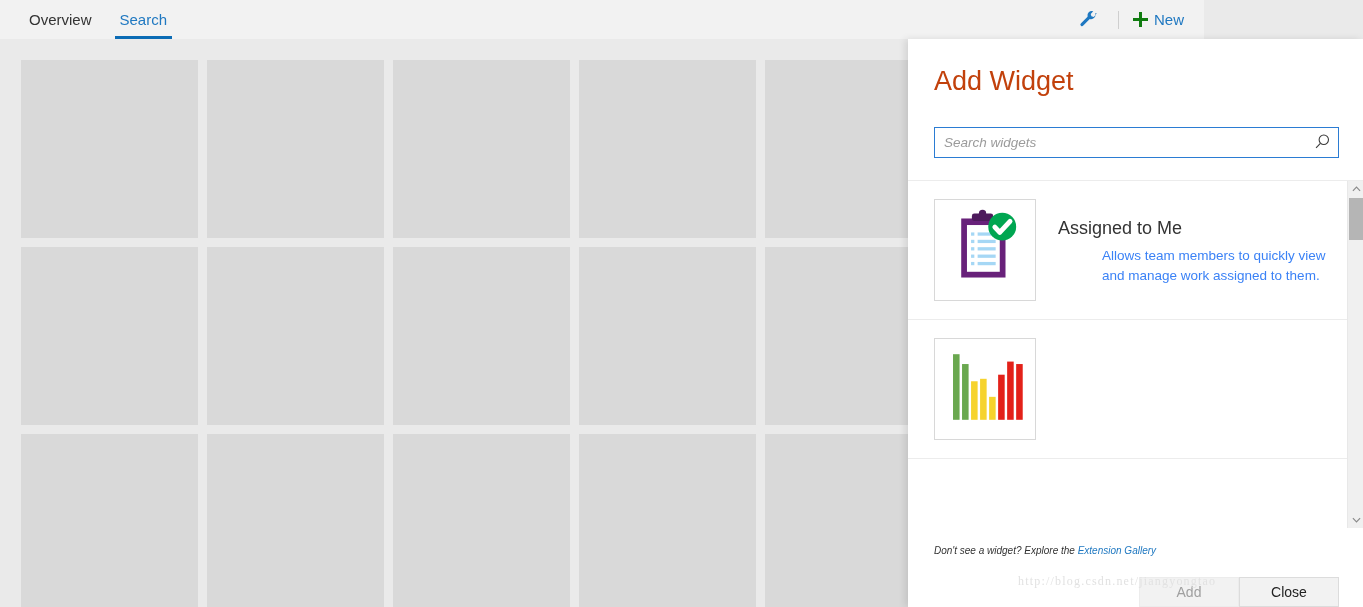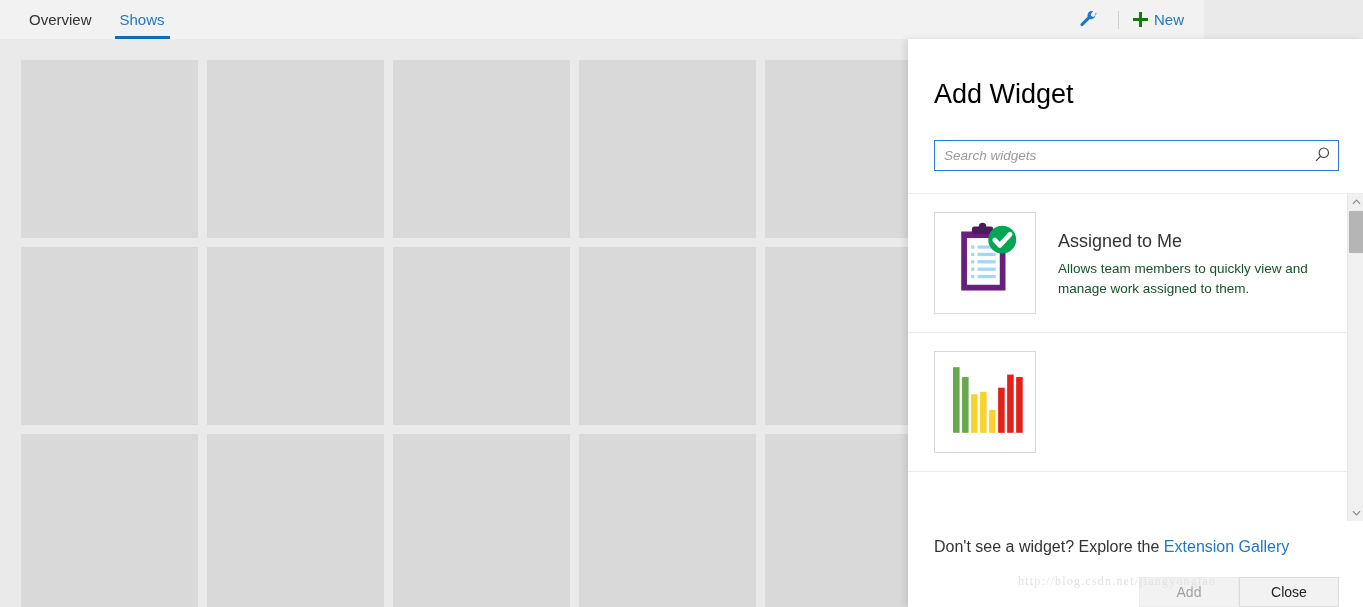--- a/index.html
+++ b/index.html
@@ -79,22 +79,22 @@
   .panel {
     position: absolute; top: 39px; left: 908px;
     width: 455px; height: 568px;
     background: #ffffff;
     box-shadow: -3px 0 7px rgba(0,0,0,0.10);
     display: flex; flex-direction: column;
   }
   .panel-title {
     font-size: 27px;
     font-weight: normal;
-    color: #000000;
-    padding: 40px 0 0 26px;
+    color: #c2410c;
+    padding: 27px 0 0 26px;
     letter-spacing: 0px;
   }
   .search-wrap {
     margin: 30px 24px 0 26px;
     position: relative;
     height: 31px;
   }
   .search-input {
     width: 100%; height: 31px;
     border: 1px solid #2b7cd3;
@@ -136,22 +136,23 @@
     background: #fff;
     flex: 0 0 auto;
     display: flex; align-items: center; justify-content: center;
   }
   .widget-text { padding-left: 22px; padding-top: 2px; }
   .widget-name {
     font-size: 18px; color: #333333; font-weight: normal;
     margin-bottom: 7px; line-height: 22px;
   }
   .widget-desc {
-    font-size: 13.5px; color: #14532d; line-height: 20px;
+    font-size: 13.5px; color: #3b82f6; line-height: 20px;
     max-width: 268px;
+    margin-left: 44px;
   }
 
   
   .scrollbar {
     position: absolute; right: 0; top: 0; bottom: 0; width: 16px;
     background: #f0f0f0; border-left: 1px solid #e8e8e8;
   }
   .sb-arrow {
     position: absolute; left: 0; width: 16px; height: 16px;
     display: flex; align-items: center; justify-content: center;
@@ -160,22 +161,23 @@
   .sb-arrow.up { top: 0; }
   .sb-arrow.down { bottom: 0; }
   .sb-thumb {
     position: absolute; left: 1px; top: 17px;
     width: 14px; height: 42px; background: #b5b5b5; cursor: pointer;
   }
 
   
   .panel-footer { flex: 0 0 auto; padding: 0 24px 0 26px; }
   .footer-note {
-    font-size: 16px; color: #333333;
+    font-size: 10px; color: #333333;
     padding: 17px 0 0 0;
+    font-style: italic;
   }
   .footer-link { color: #1f78c1; cursor: pointer; text-decoration: none; }
   .footer-buttons {
     display: flex; justify-content: flex-end; 
     margin-top: 21px;
   }
   .btn {
     min-width: 100px; height: 30px;
     border: 1px solid #dcdcdc;
     background: #f2f2f2;
@@ -201,21 +203,21 @@
 <body>
 
 <div id="root">
 
   <div class="topbar">
     <div class="tabs">
       <div class="tab">
         <span>Overview</span>
       </div>
       <div class="tab active">
-        <span>Shows</span>
+        <span>Search</span>
       </div>
     </div>
     <div class="topbar-right">
       <div class="wrench-btn">
         <svg width="19" height="19" viewBox="0 0 24 24" aria-hidden="true">
           <path d="M20.5 4.2a5.6 5.6 0 0 1-6.9 7.2L5.4 19.6a2 2 0 1 1-2.8-2.8l8.2-8.2a5.6 5.6 0 0 1 7.2-6.9l-3.2 3.2.9 3 3 .9 3.8-4.6z" fill="#1f78c1"></path>
         </svg>
       </div>
       <div class="vsep"></div>
       <div class="new-btn">

